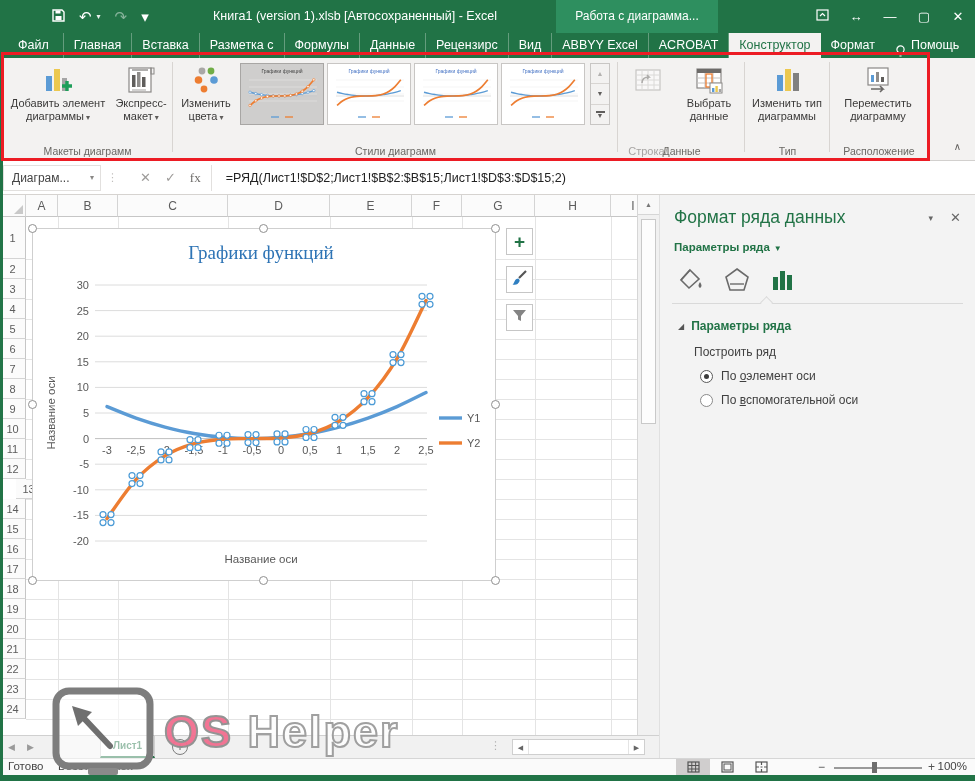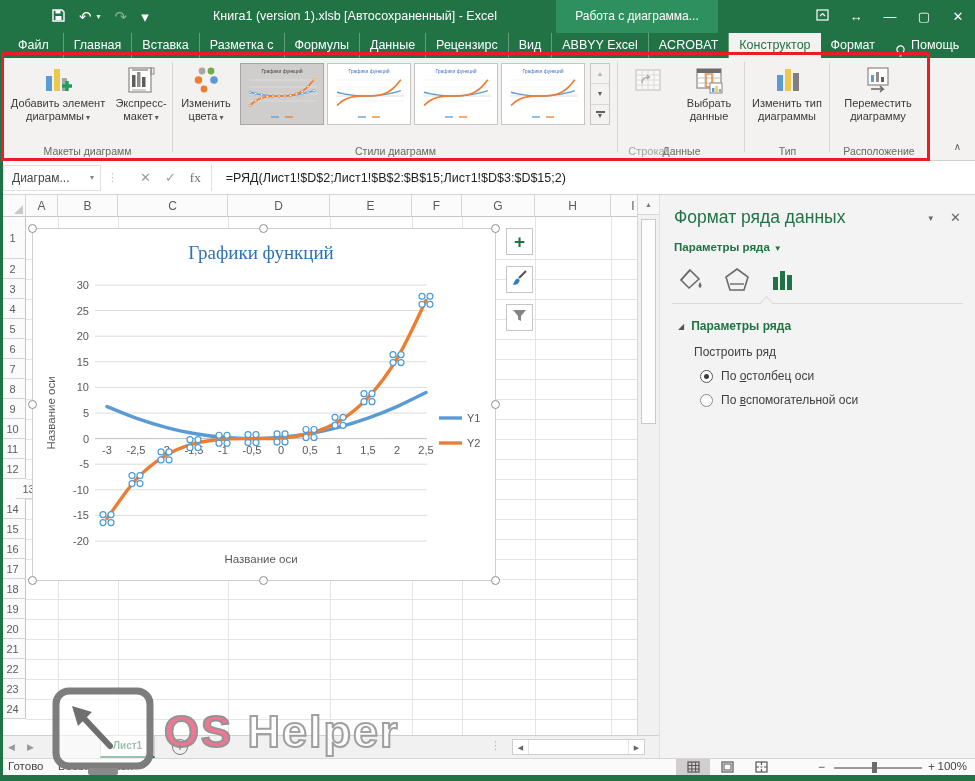--- a/index.html
+++ b/index.html
@@ -659,21 +659,21 @@
   <div class="pane-notch"></div>
 
   <div class="pane-section">
     <span class="tri">◢</span>
     <span>Параметры ряда</span>
   </div>
   <div class="pane-build">Построить ряд</div>
   <div class="radios" id="radio-list">
       <div class="radiorow">
         <div class="rb checked"></div>
-        <span><span>По </span><span class="u">о</span><span>столбец оси</span></span>
+        <span><span>По </span><span class="u">о</span><span>элемент оси</span></span>
       </div>
       <div class="radiorow">
         <div class="rb"></div>
         <span><span>По </span><span class="u">в</span><span>спомогательной оси</span></span>
       </div>
     </div>
 </div>
 
 <div class="tabsbar">
   <div class="navarrows">

